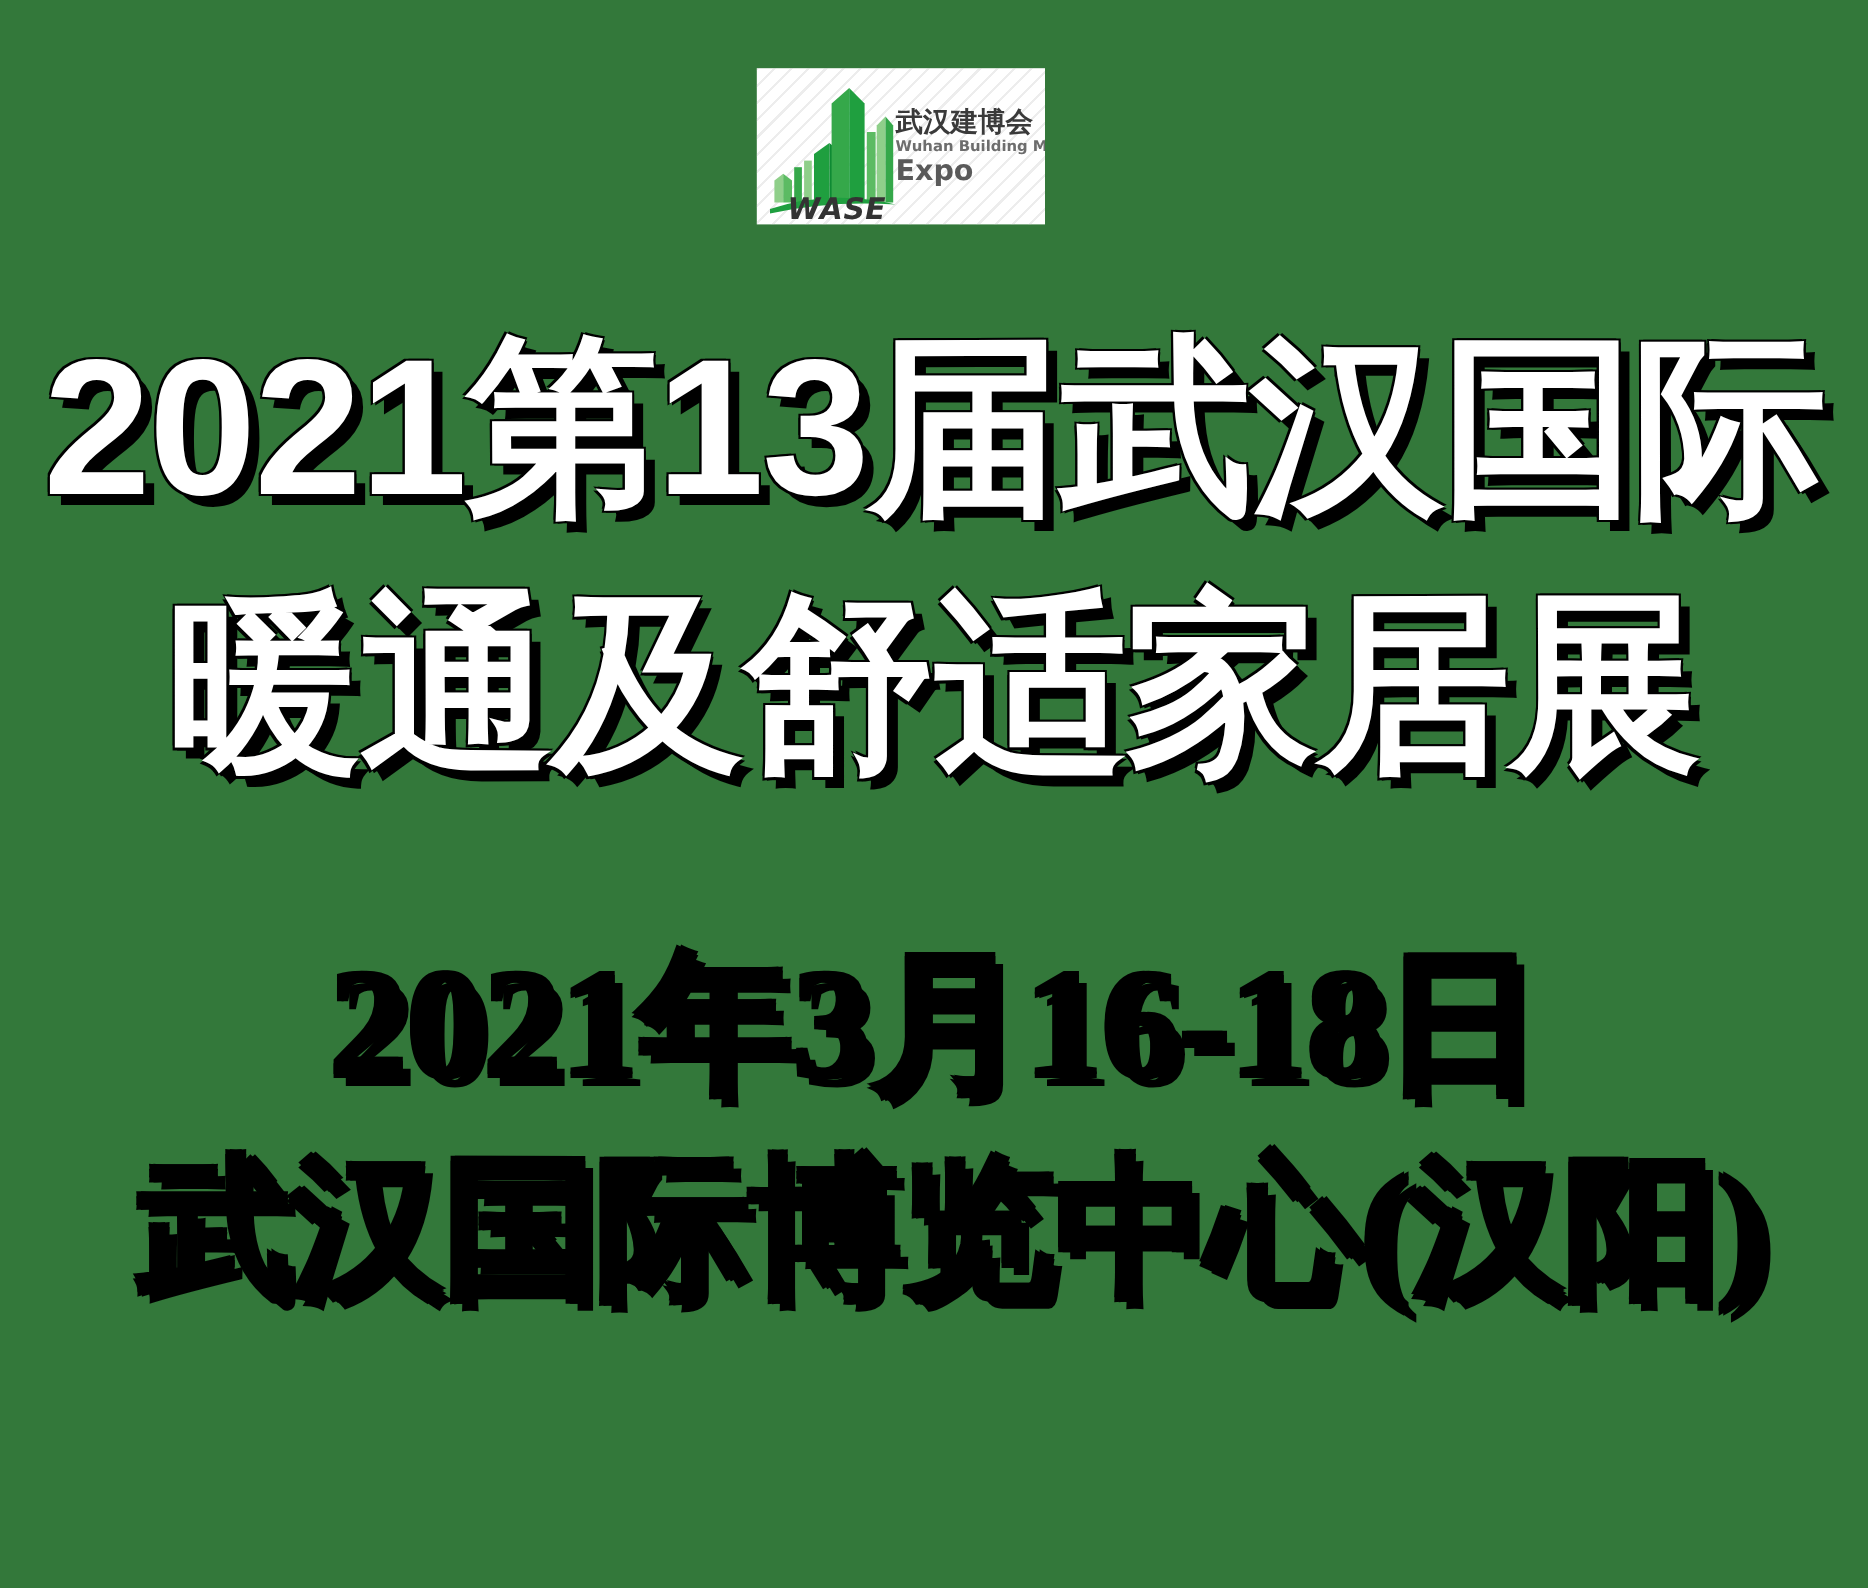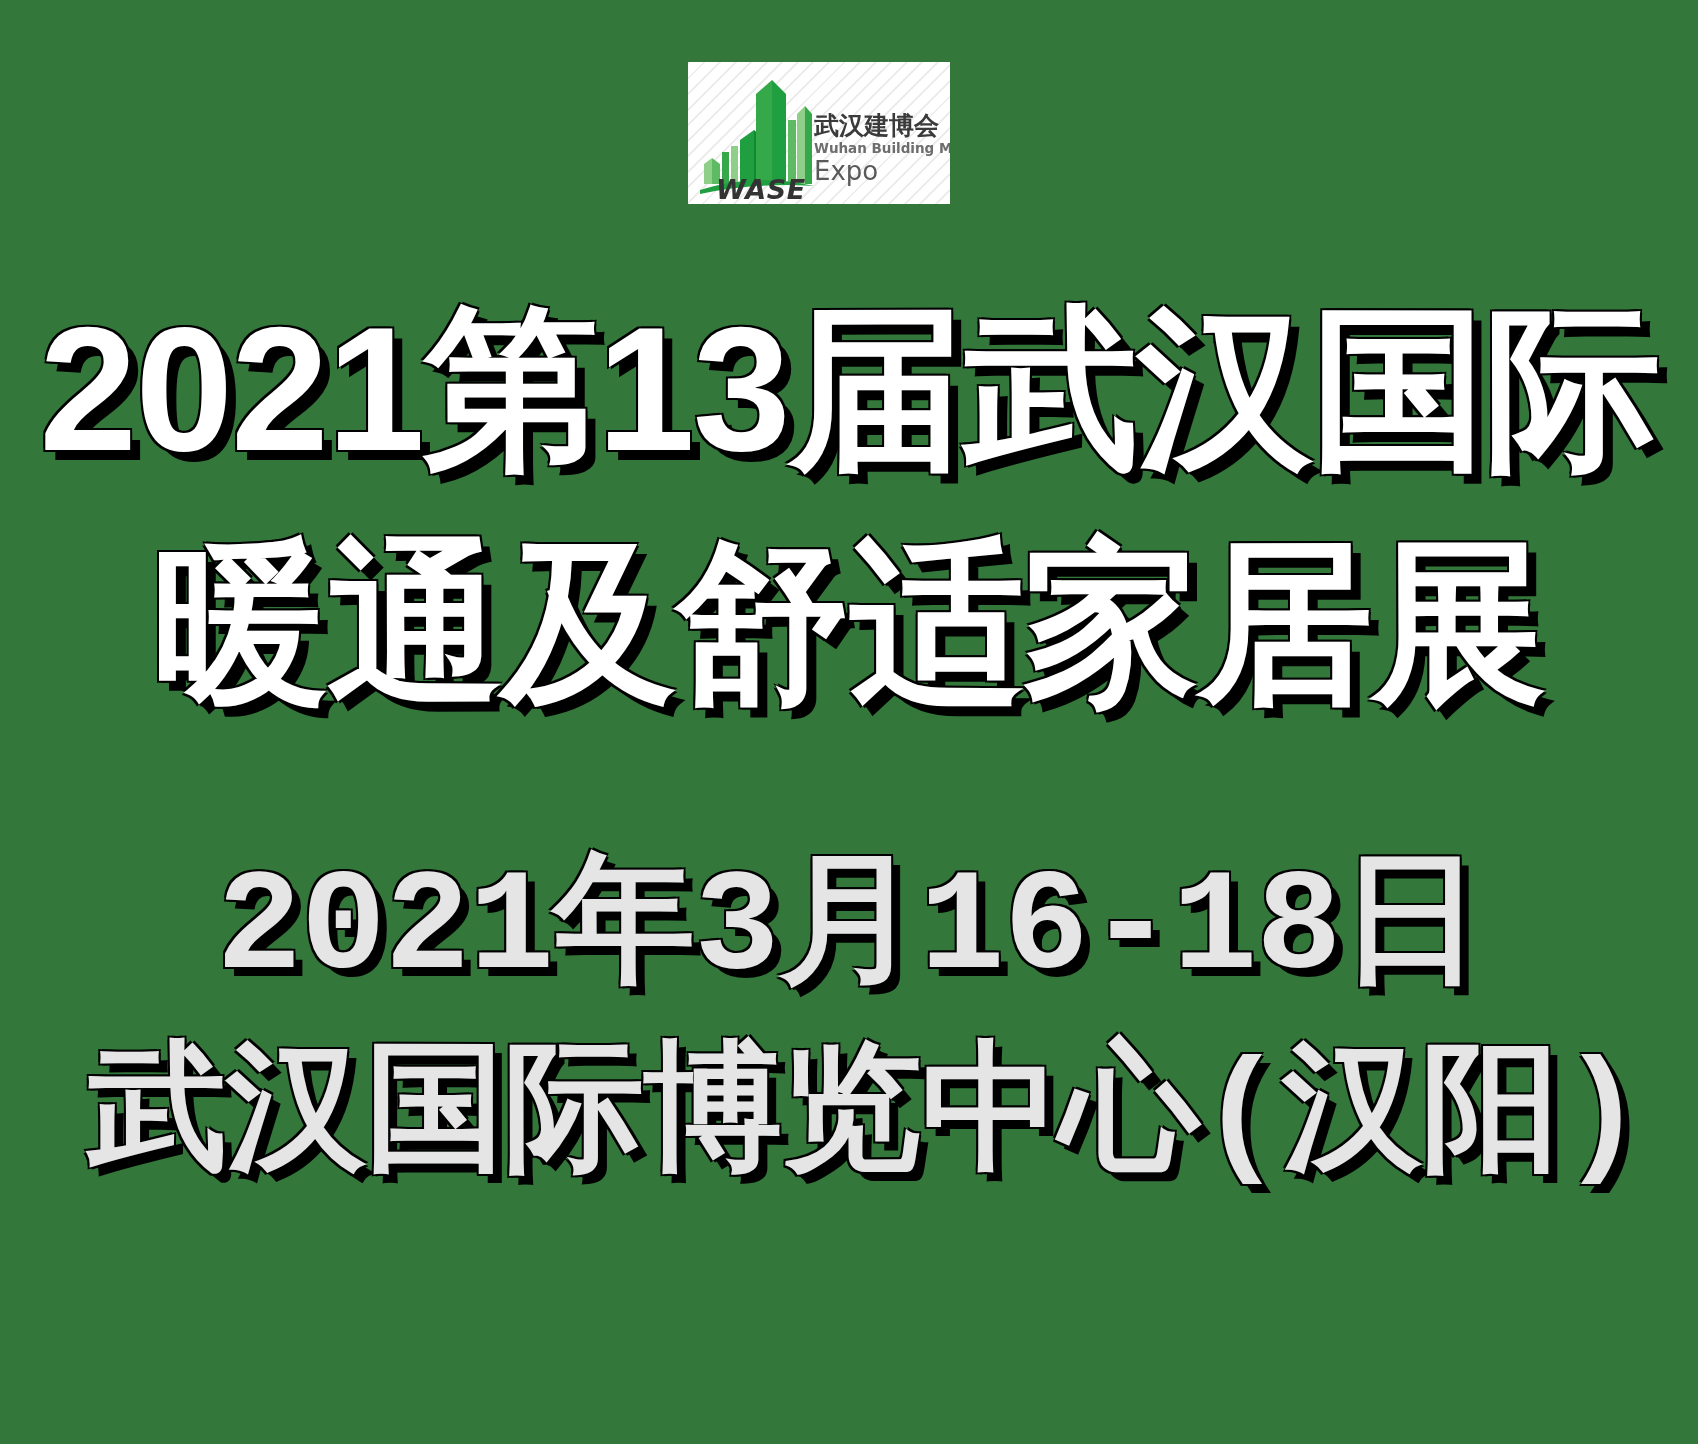--- a/index.html
+++ b/index.html
@@ -51,42 +51,41 @@
     left: 10px;
     top: 6px;
     width: 118px;
     height: 132px;
   }
   .logo-text-block {
     position: absolute;
     left: 126px;
     top: 36px;
     width: 132px;
-    margin-top: 15px;
   }
   .logo-cn {
     font-size: 25px;
     font-weight: 700;
     color: #3a3a3a;
     letter-spacing: 0px;
     line-height: 1.05;
     white-space: nowrap;
     font-family: "DejaVu Sans", "Liberation Sans", sans-serif;
   }
   .logo-en1 {
     font-size: 13.5px;
     font-weight: 600;
     color: #6d6d6d;
     line-height: 1.25;
     white-space: nowrap;
     margin-top: 1px;
   }
   .logo-en2 {
     font-size: 26px;
-    font-weight: 400;
+    font-weight: 700;
     color: #5a5a5a;
     line-height: 1.05;
     white-space: nowrap;
     margin-top: 1px;
   }
 
   
   .headline {
     position: absolute;
     left: 0;
@@ -116,33 +115,33 @@
   
   .details {
     position: absolute;
     left: 0;
     right: 0;
     top: 836px;
     text-align: center;
   }
   .detail-line {
     display: block;
-    color: #e5e5e5;
+    color: #000000;
     font-weight: 700;
     font-size: 142px;
     line-height: 1.33;
     letter-spacing: -1px;
     white-space: nowrap;
     text-shadow:
       9px 9px 0 #000000,
       -2px -2px 0 #000000,
       2px -2px 0 #000000,
       -2px 2px 0 #000000,
       2px 2px 0 #000000;
-    font-family: Liberation Mono, monospace;
+    font-family: Liberation Serif, serif;
   }
   .detail-line.d2 { font-size: 140px; padding-left: 32px; }
 </style>
 </head>
 <body>
 
 <div class="poster">
 
   <div class="logo-box">
 

